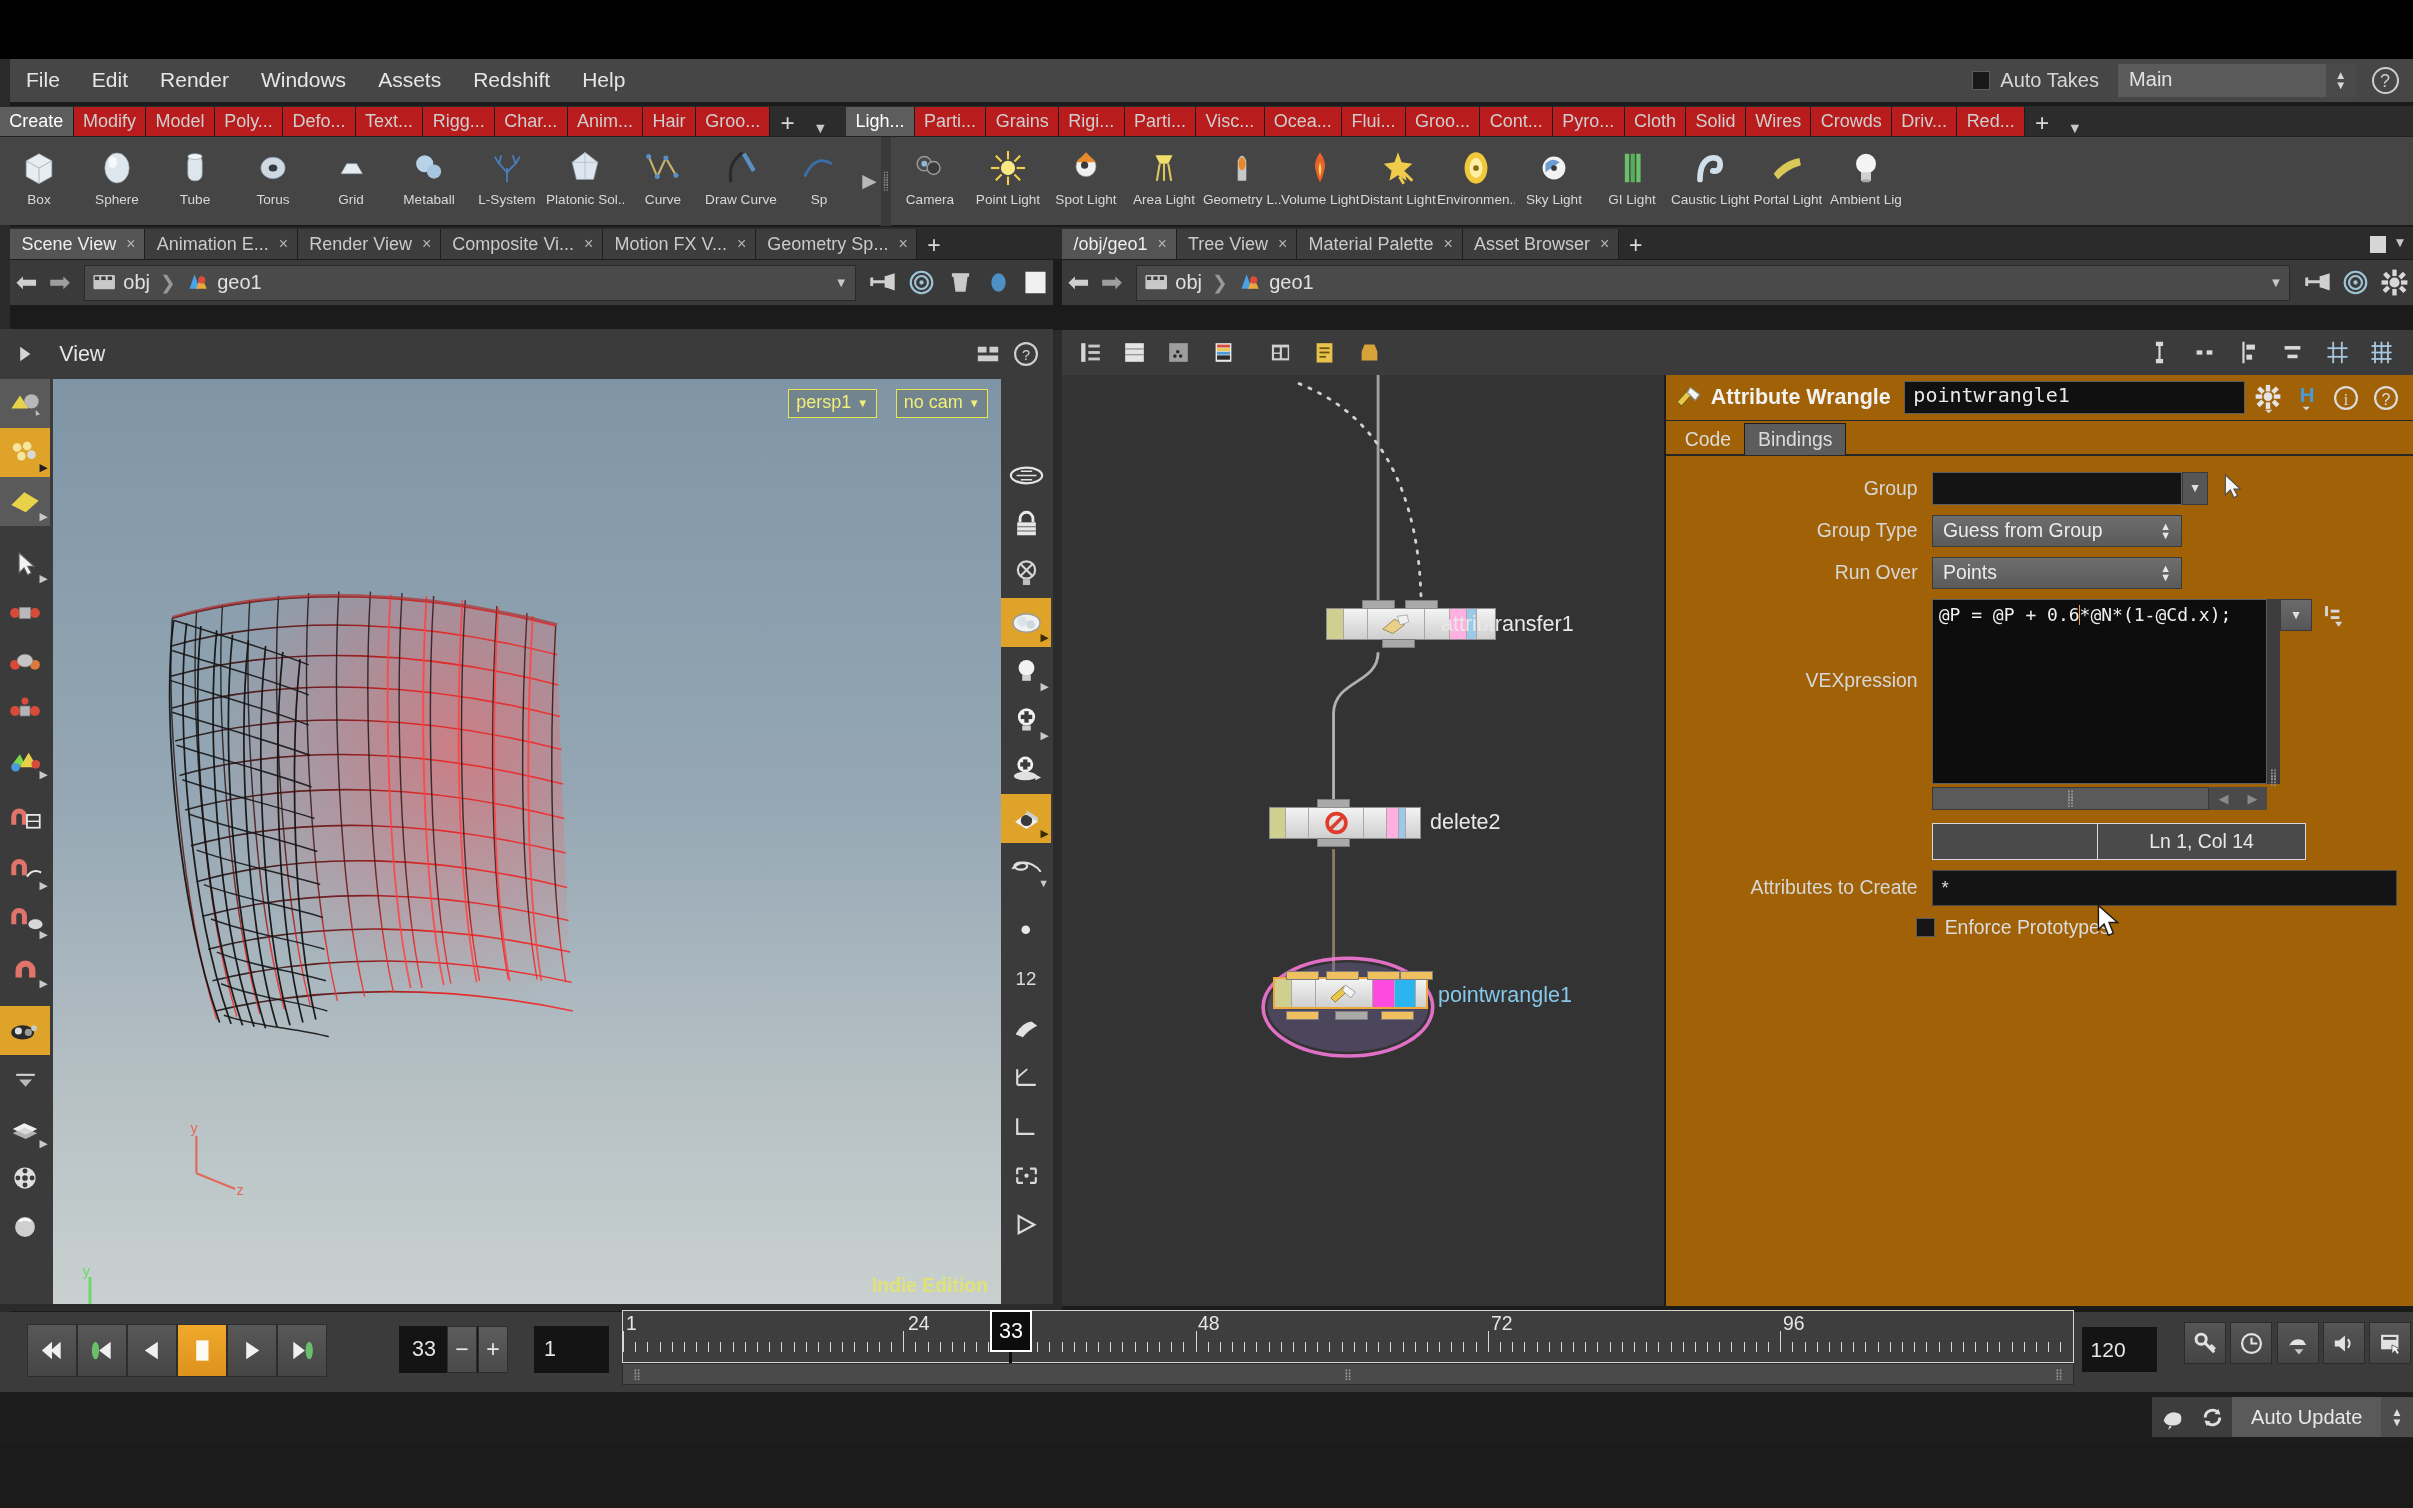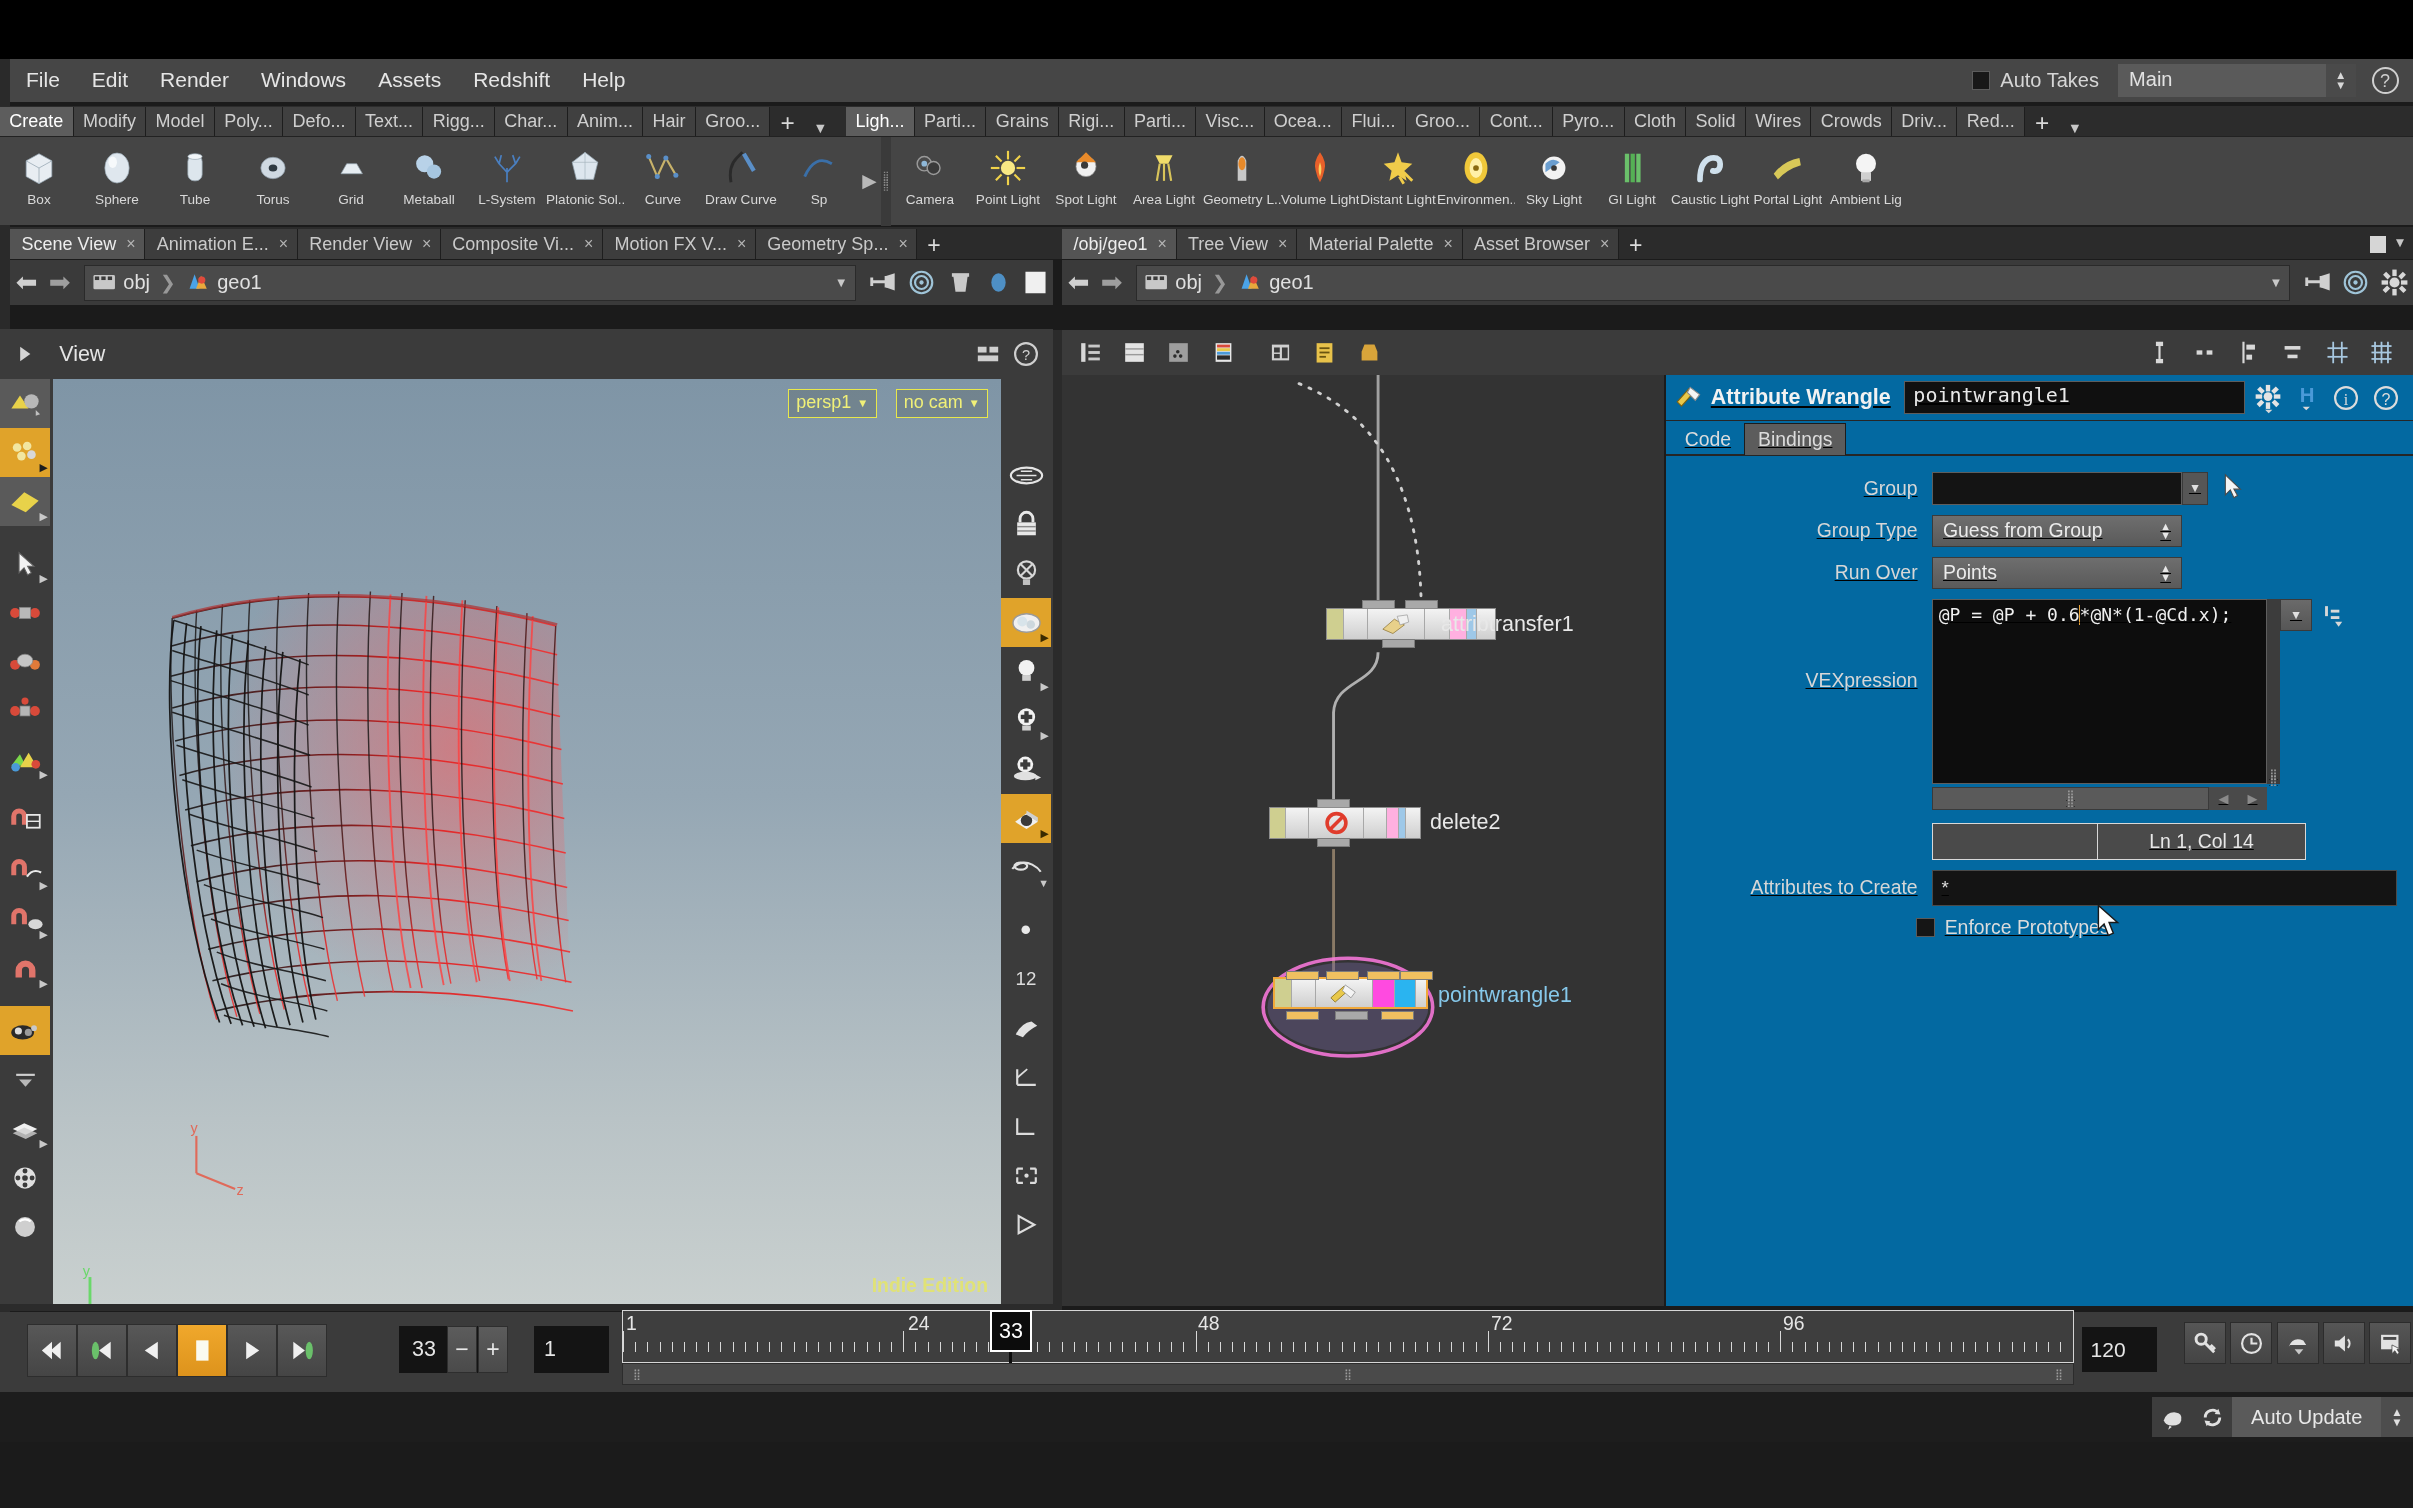--- a/index.html
+++ b/index.html
@@ -49,21 +49,21 @@
     margin: 0 14.4px 0 16px;
   }
 
   
   #shelf-tabs-row {
     position: absolute; left: 0; top: 106px; width: 2413px; height: 30px;
     background: #2c2c2c; display: flex; align-items: flex-end;
   }
   .shelf-tab {
     height: 29px; padding: 0 9.3px; color: #cfcfcf; font-size: 18px;
-    background: #404040; border-right: 0.7px solid #1d1d1d;
+    background: #b91c1c; border-right: 0.7px solid #1d1d1d;
     display: flex; align-items: center; white-space: nowrap;
   }
   .shelf-tab.active { background: #5d5d5d; color: #fff; }
   .shelf-plus { color: #d9d9d9; font-size: 24.4px; padding: 0 10px; line-height: 26px; }
   .shelf-caret { color: #c8c8c8; font-size: 14.4px; padding: 0 8.6px; }
   #shelf-left-group { display: flex; align-items: flex-end; }
   #shelf-right-group { display: flex; align-items: flex-end; margin-left: 10px; }
 
   
   #shelf-icons {
@@ -167,21 +167,21 @@
     position: absolute; left: 1062px; top: 330px; width: 1352px; height: 45px;
     background: #3b3b3b; display: flex; align-items: center;
   }
   .nt-icon { width: 33px; height: 33px; margin: 0 5.7px; }
   #net-canvas {
     position: absolute; left: 1062px; top: 375px; width: 602px; height: 931px;
     background: #333333; overflow: hidden;
   }
   #params-panel {
     position: absolute; left: 1666px; top: 375px; width: 747px; height: 931px;
-    background: #0369a1; overflow: hidden; text-decoration: underline;
+    background: #a16207; overflow: hidden;
   }
   .node {
     position: absolute; height: 32px; display: flex; align-items: stretch;
     background: linear-gradient(#f3f3f3, #cfcfcf);
     border: 0.7px solid #8d8d8d;
   }
   .node .seg { border-right: 0.7px solid #a8a8a8; }
   .node .s-left { width: 17px; background: #cfcf90; }
   .node .s-a { width: 24.4px; }
   .node .s-icon { width: 57px; display:flex; align-items:center; justify-content:center; }

